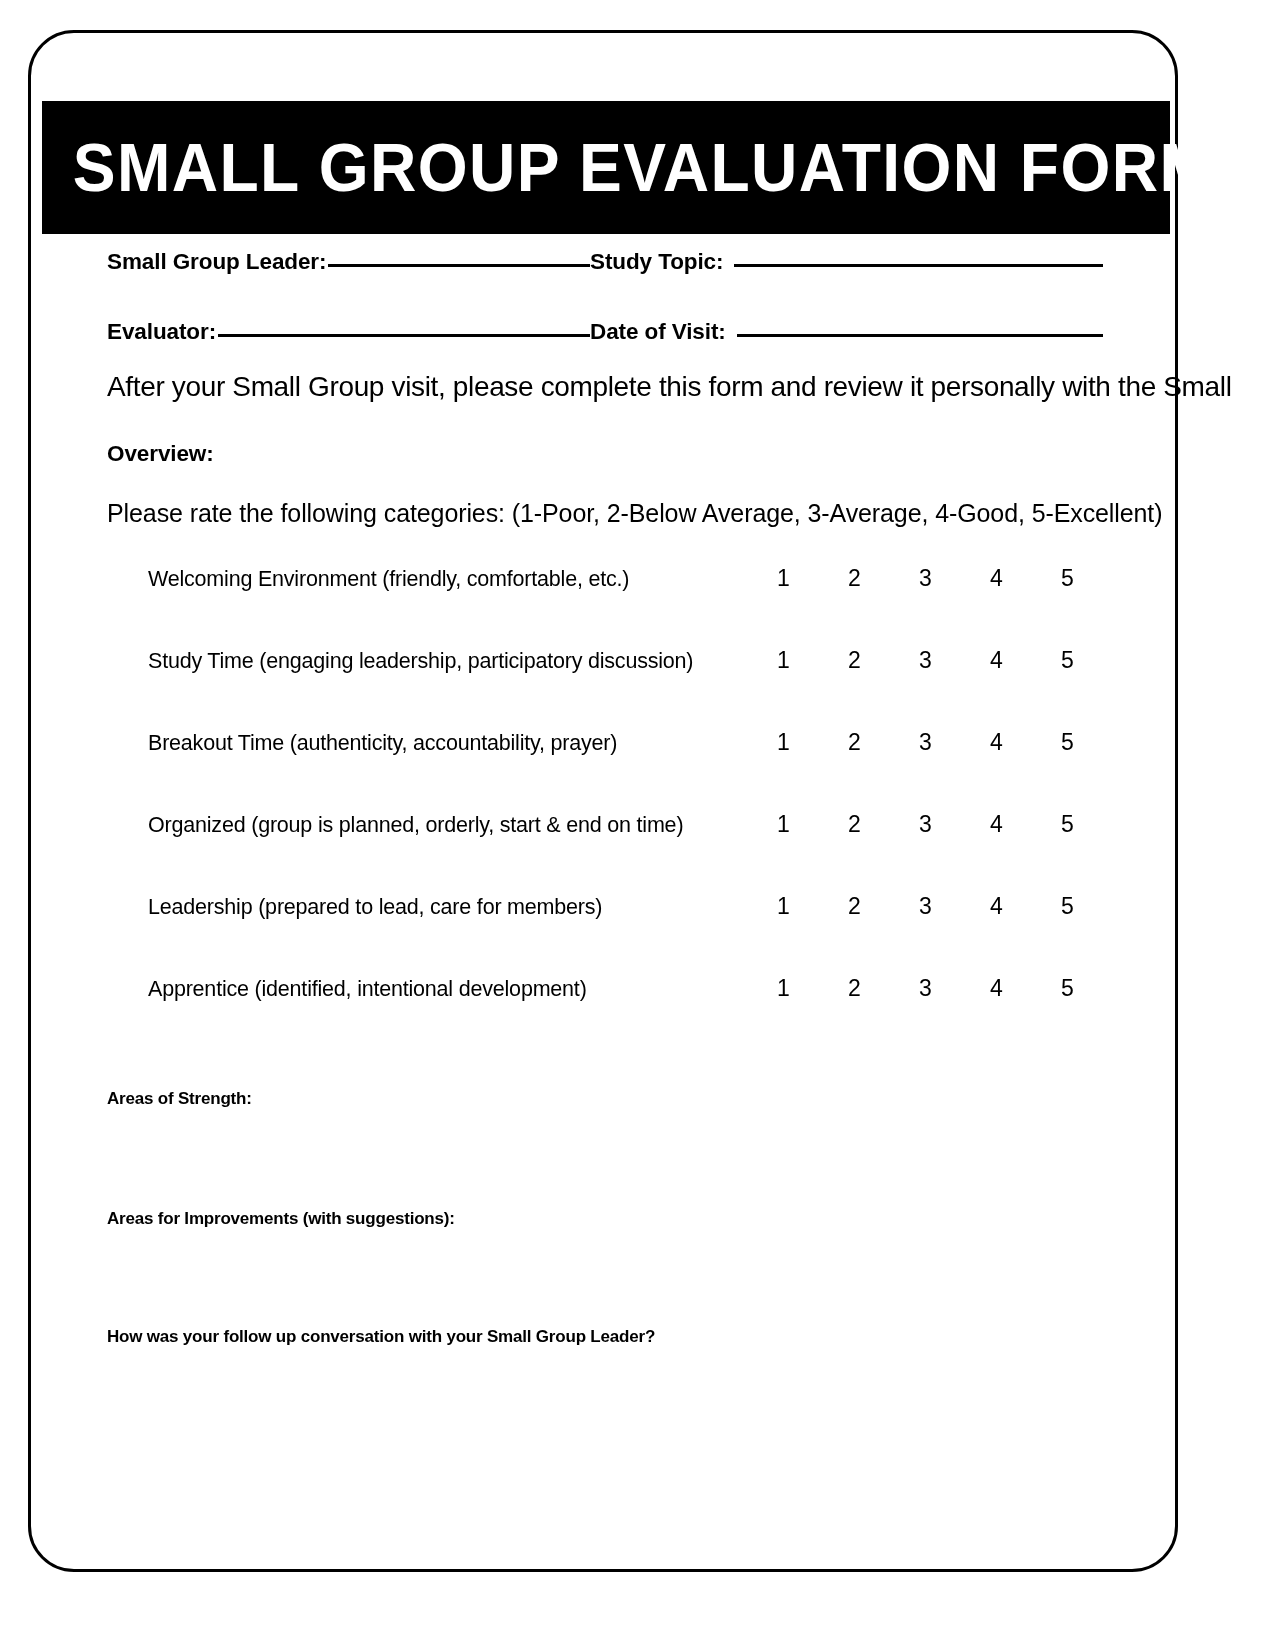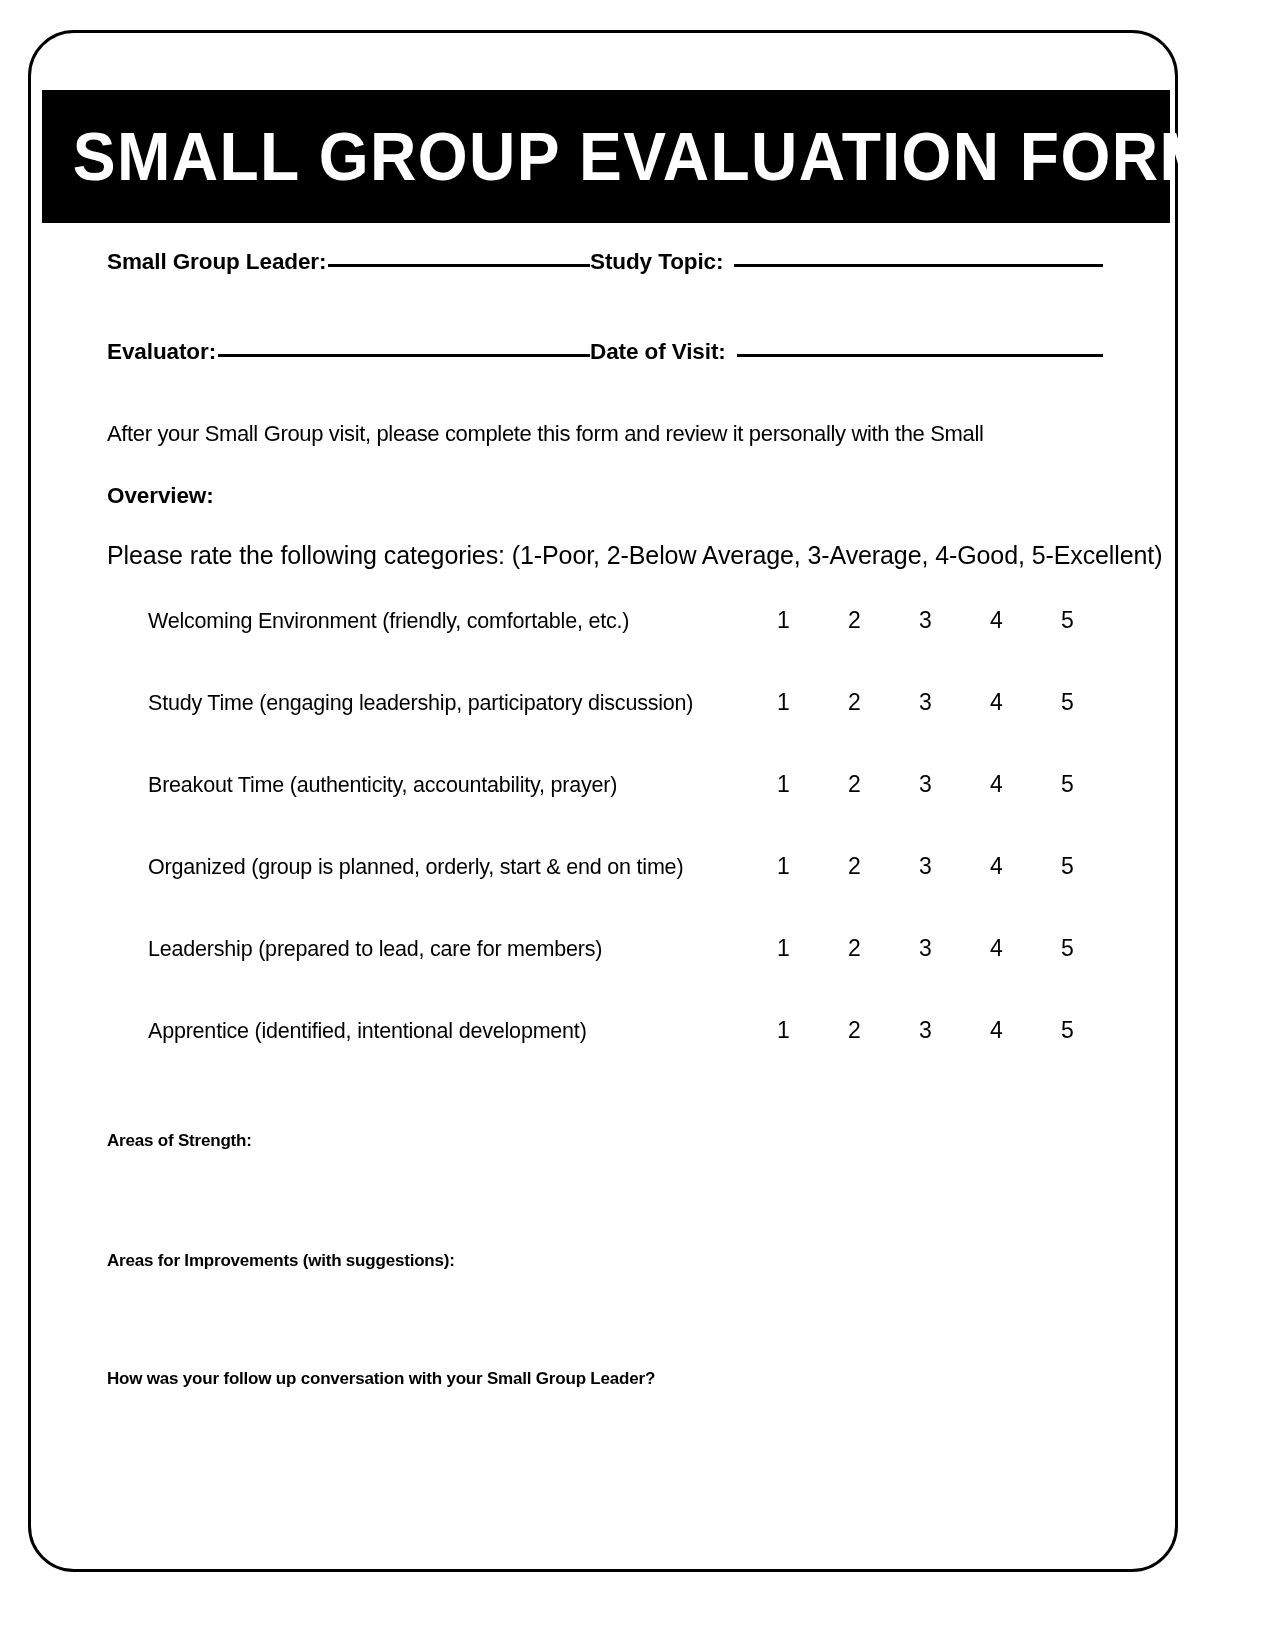--- a/index.html
+++ b/index.html
@@ -25,21 +25,21 @@
     border: 3px solid #000000;
     border-radius: 46px;
     box-sizing: border-box;
     background: #ffffff;
   }
 
   
   .title-banner {
     position: absolute;
     left: 11px;
-    top: 57px;
+    top: 68px;
     width: 1128px;
     height: 133px;
     background: #000000;
     display: flex;
     align-items: center;
   }
   .title-text {
     color: #ffffff;
     font-family: "Liberation Sans Narrow", "Liberation Sans", sans-serif;
     font-size: 69px;
@@ -61,21 +61,21 @@
     padding: 0 72px 0 76px;
     box-sizing: border-box;
   }
 
   
   .field-row {
     display: flex;
     align-items: baseline;
     margin-top: 38px;
   }
-  .field-row.second { margin-top: 64px; }
+  .field-row.second { margin-top: 44px; }
 
   .field-group {
     display: flex;
     align-items: baseline;
   }
   .field-group.left  { width: 483px; }
   .field-group.right { flex: 1; }
 
   .field-label {
     font-family: "Liberation Sans Narrow", "Liberation Sans", sans-serif;
@@ -89,23 +89,23 @@
     border-bottom: 3.5px solid #000000;
     height: 4px;
     margin-left: 2px;
     position: relative;
     top: -2px;
   }
   .field-group.right .field-line { margin-left: 11px; }
 
   
   .instructions {
-    margin-top: 53px;
-    font-family: "Liberation Sans Narrow", "Liberation Sans", sans-serif;
-    font-size: 22px;
+    margin-top: 22px;
+    font-family: "Liberation Sans Narrow", "Liberation Sans", sans-serif;
+    font-size: 28px;
     line-height: 1.42;
     width: 930px;
     letter-spacing: -0.35px;
   }
   .instructions .line { display: block; white-space: nowrap; }
 
   .section-heading {
     margin-top: 34px;
     font-family: Liberation Sans, sans-serif;
     font-size: 22.5px;

